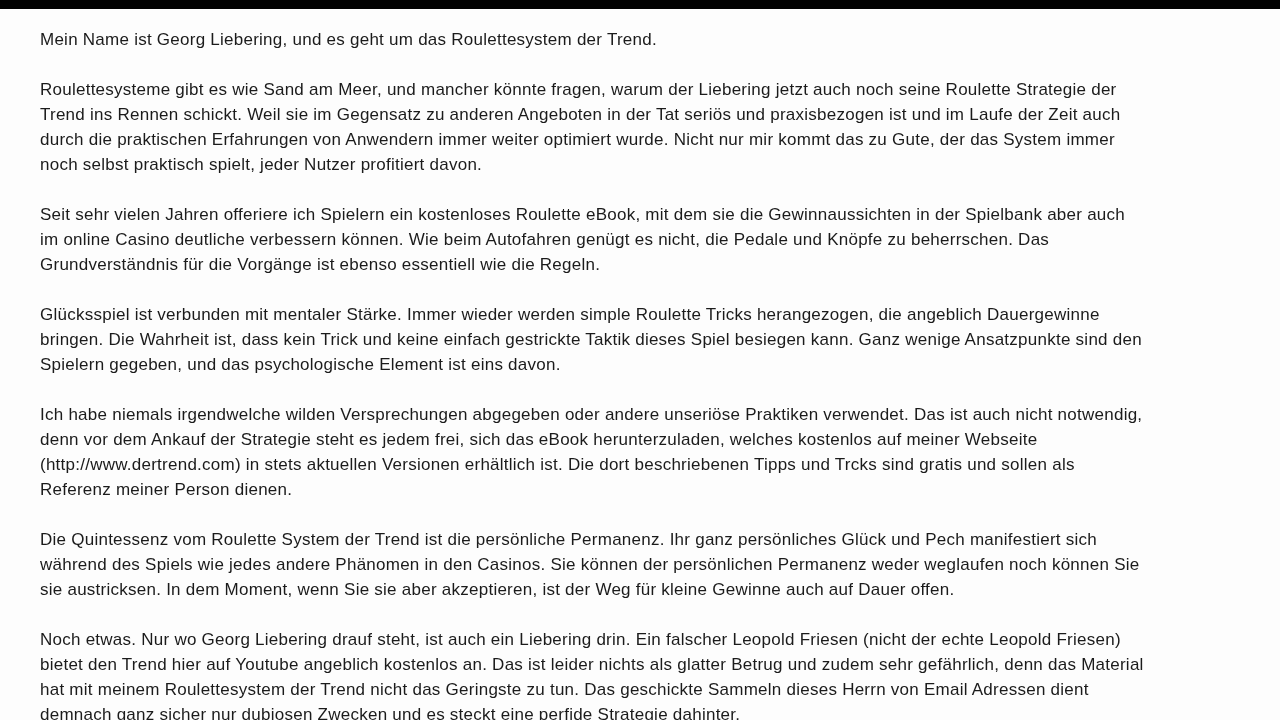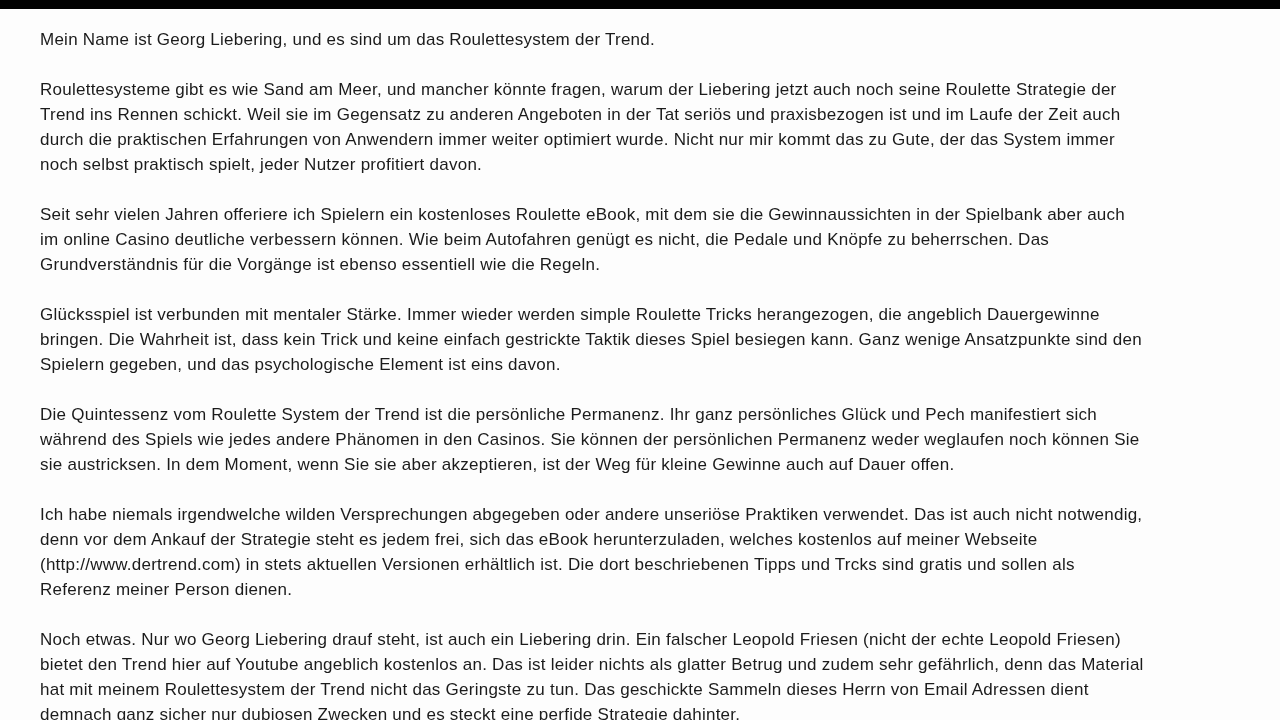--- a/index.html
+++ b/index.html
@@ -26,35 +26,35 @@
     margin: 0 0 25px 0;
     white-space: pre-line;
   }
 </style>
 </head>
 <body>
 
 <div class="top-bar"></div>
 
 <div class="doc">
-  <p>Mein Name ist Georg Liebering, und es sind um das Roulettesystem der Trend.</p>
+  <p>Mein Name ist Georg Liebering, und es geht um das Roulettesystem der Trend.</p>
   <p>Roulettesysteme gibt es wie Sand am Meer, und mancher könnte fragen, warum der Liebering jetzt auch noch seine Roulette Strategie der
 Trend ins Rennen schickt. Weil sie im Gegensatz zu anderen Angeboten in der Tat seriös und praxisbezogen ist und im Laufe der Zeit auch
 durch die praktischen Erfahrungen von Anwendern immer weiter optimiert wurde. Nicht nur mir kommt das zu Gute, der das System immer
 noch selbst praktisch spielt, jeder Nutzer profitiert davon.</p>
   <p>Seit sehr vielen Jahren offeriere ich Spielern ein kostenloses Roulette eBook, mit dem sie die Gewinnaussichten in der Spielbank aber auch
 im online Casino deutliche verbessern können. Wie beim Autofahren genügt es nicht, die Pedale und Knöpfe zu beherrschen. Das
 Grundverständnis für die Vorgänge ist ebenso essentiell wie die Regeln.</p>
   <p>Glücksspiel ist verbunden mit mentaler Stärke. Immer wieder werden simple Roulette Tricks herangezogen, die angeblich Dauergewinne
 bringen. Die Wahrheit ist, dass kein Trick und keine einfach gestrickte Taktik dieses Spiel besiegen kann. Ganz wenige Ansatzpunkte sind den
 Spielern gegeben, und das psychologische Element ist eins davon.</p>
-  <p>Die Quintessenz vom Roulette System der Trend ist die persönliche Permanenz. Ihr ganz persönliches Glück und Pech manifestiert sich
-während des Spiels wie jedes andere Phänomen in den Casinos. Sie können der persönlichen Permanenz weder weglaufen noch können Sie
-sie austricksen. In dem Moment, wenn Sie sie aber akzeptieren, ist der Weg für kleine Gewinne auch auf Dauer offen.</p>
   <p>Ich habe niemals irgendwelche wilden Versprechungen abgegeben oder andere unseriöse Praktiken verwendet. Das ist auch nicht notwendig,
 denn vor dem Ankauf der Strategie steht es jedem frei, sich das eBook herunterzuladen, welches kostenlos auf meiner Webseite
 (http://www.dertrend.com) in stets aktuellen Versionen erhältlich ist. Die dort beschriebenen Tipps und Trcks sind gratis und sollen als
 Referenz meiner Person dienen.</p>
+  <p>Die Quintessenz vom Roulette System der Trend ist die persönliche Permanenz. Ihr ganz persönliches Glück und Pech manifestiert sich
+während des Spiels wie jedes andere Phänomen in den Casinos. Sie können der persönlichen Permanenz weder weglaufen noch können Sie
+sie austricksen. In dem Moment, wenn Sie sie aber akzeptieren, ist der Weg für kleine Gewinne auch auf Dauer offen.</p>
   <p>Noch etwas. Nur wo Georg Liebering drauf steht, ist auch ein Liebering drin. Ein falscher Leopold Friesen (nicht der echte Leopold Friesen)
 bietet den Trend hier auf Youtube angeblich kostenlos an. Das ist leider nichts als glatter Betrug und zudem sehr gefährlich, denn das Material
 hat mit meinem Roulettesystem der Trend nicht das Geringste zu tun. Das geschickte Sammeln dieses Herrn von Email Adressen dient
 demnach ganz sicher nur dubiosen Zwecken und es steckt eine perfide Strategie dahinter.</p>
 </div>
 
 </body></html>

